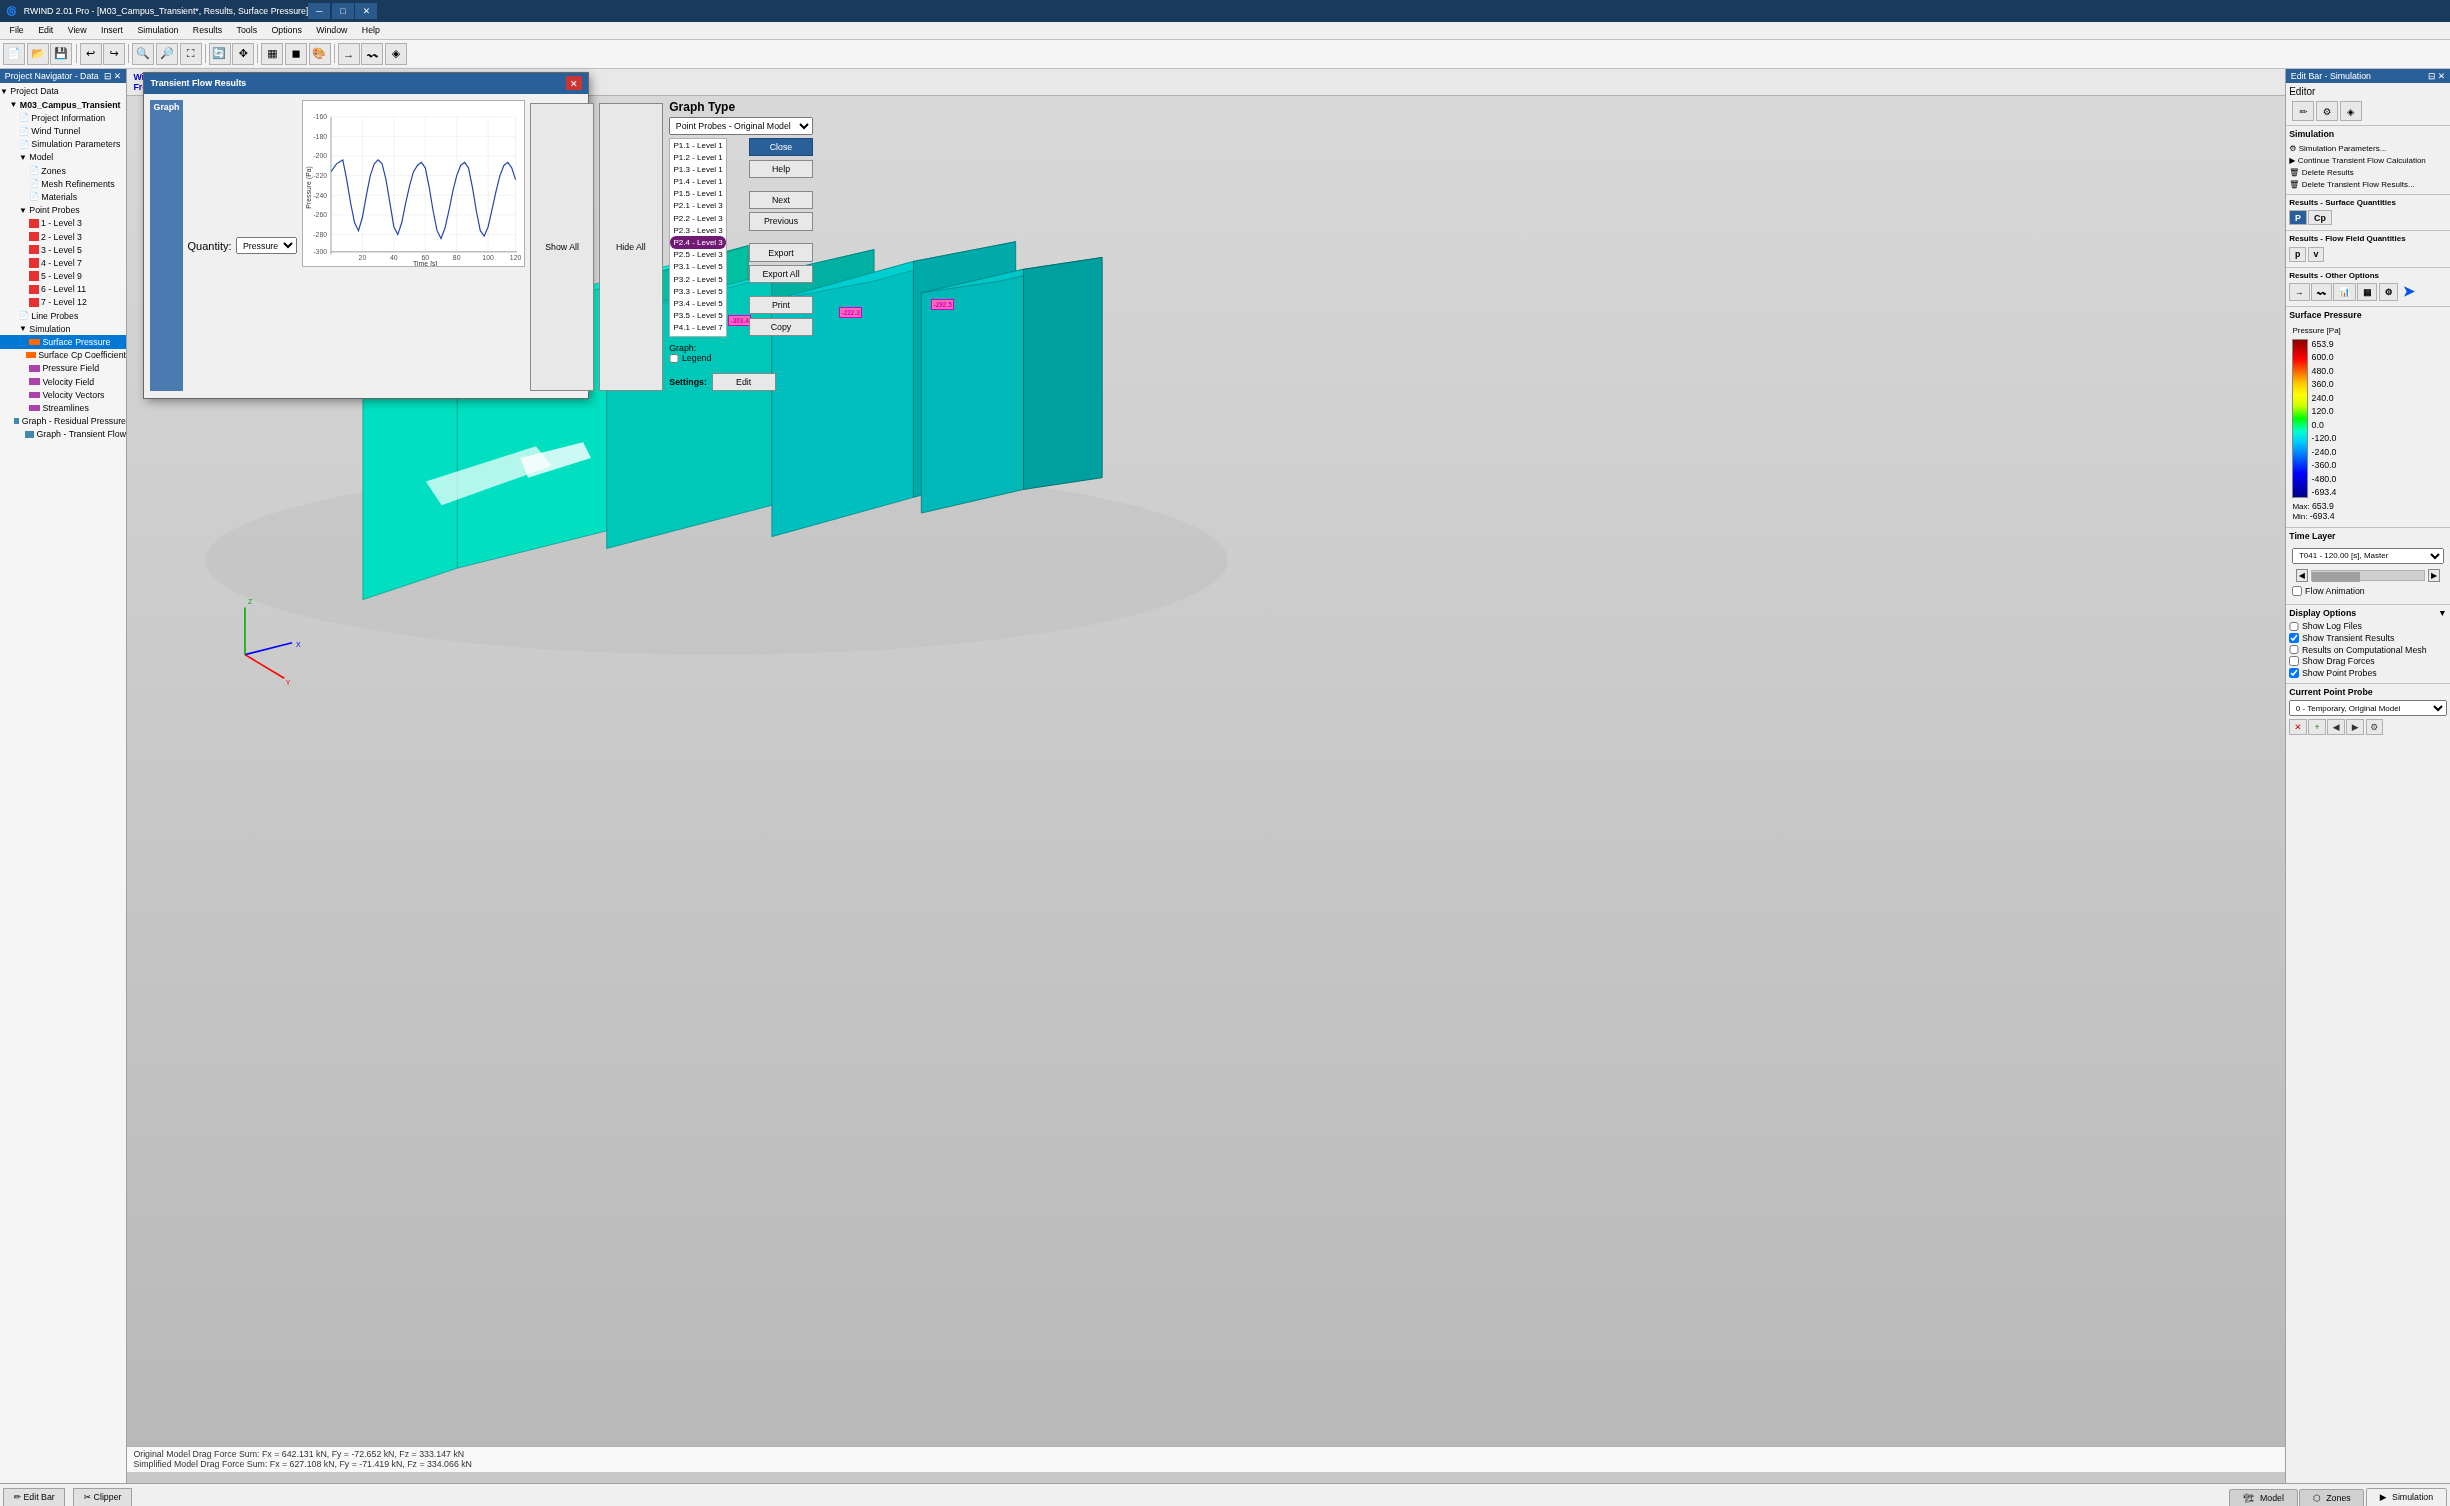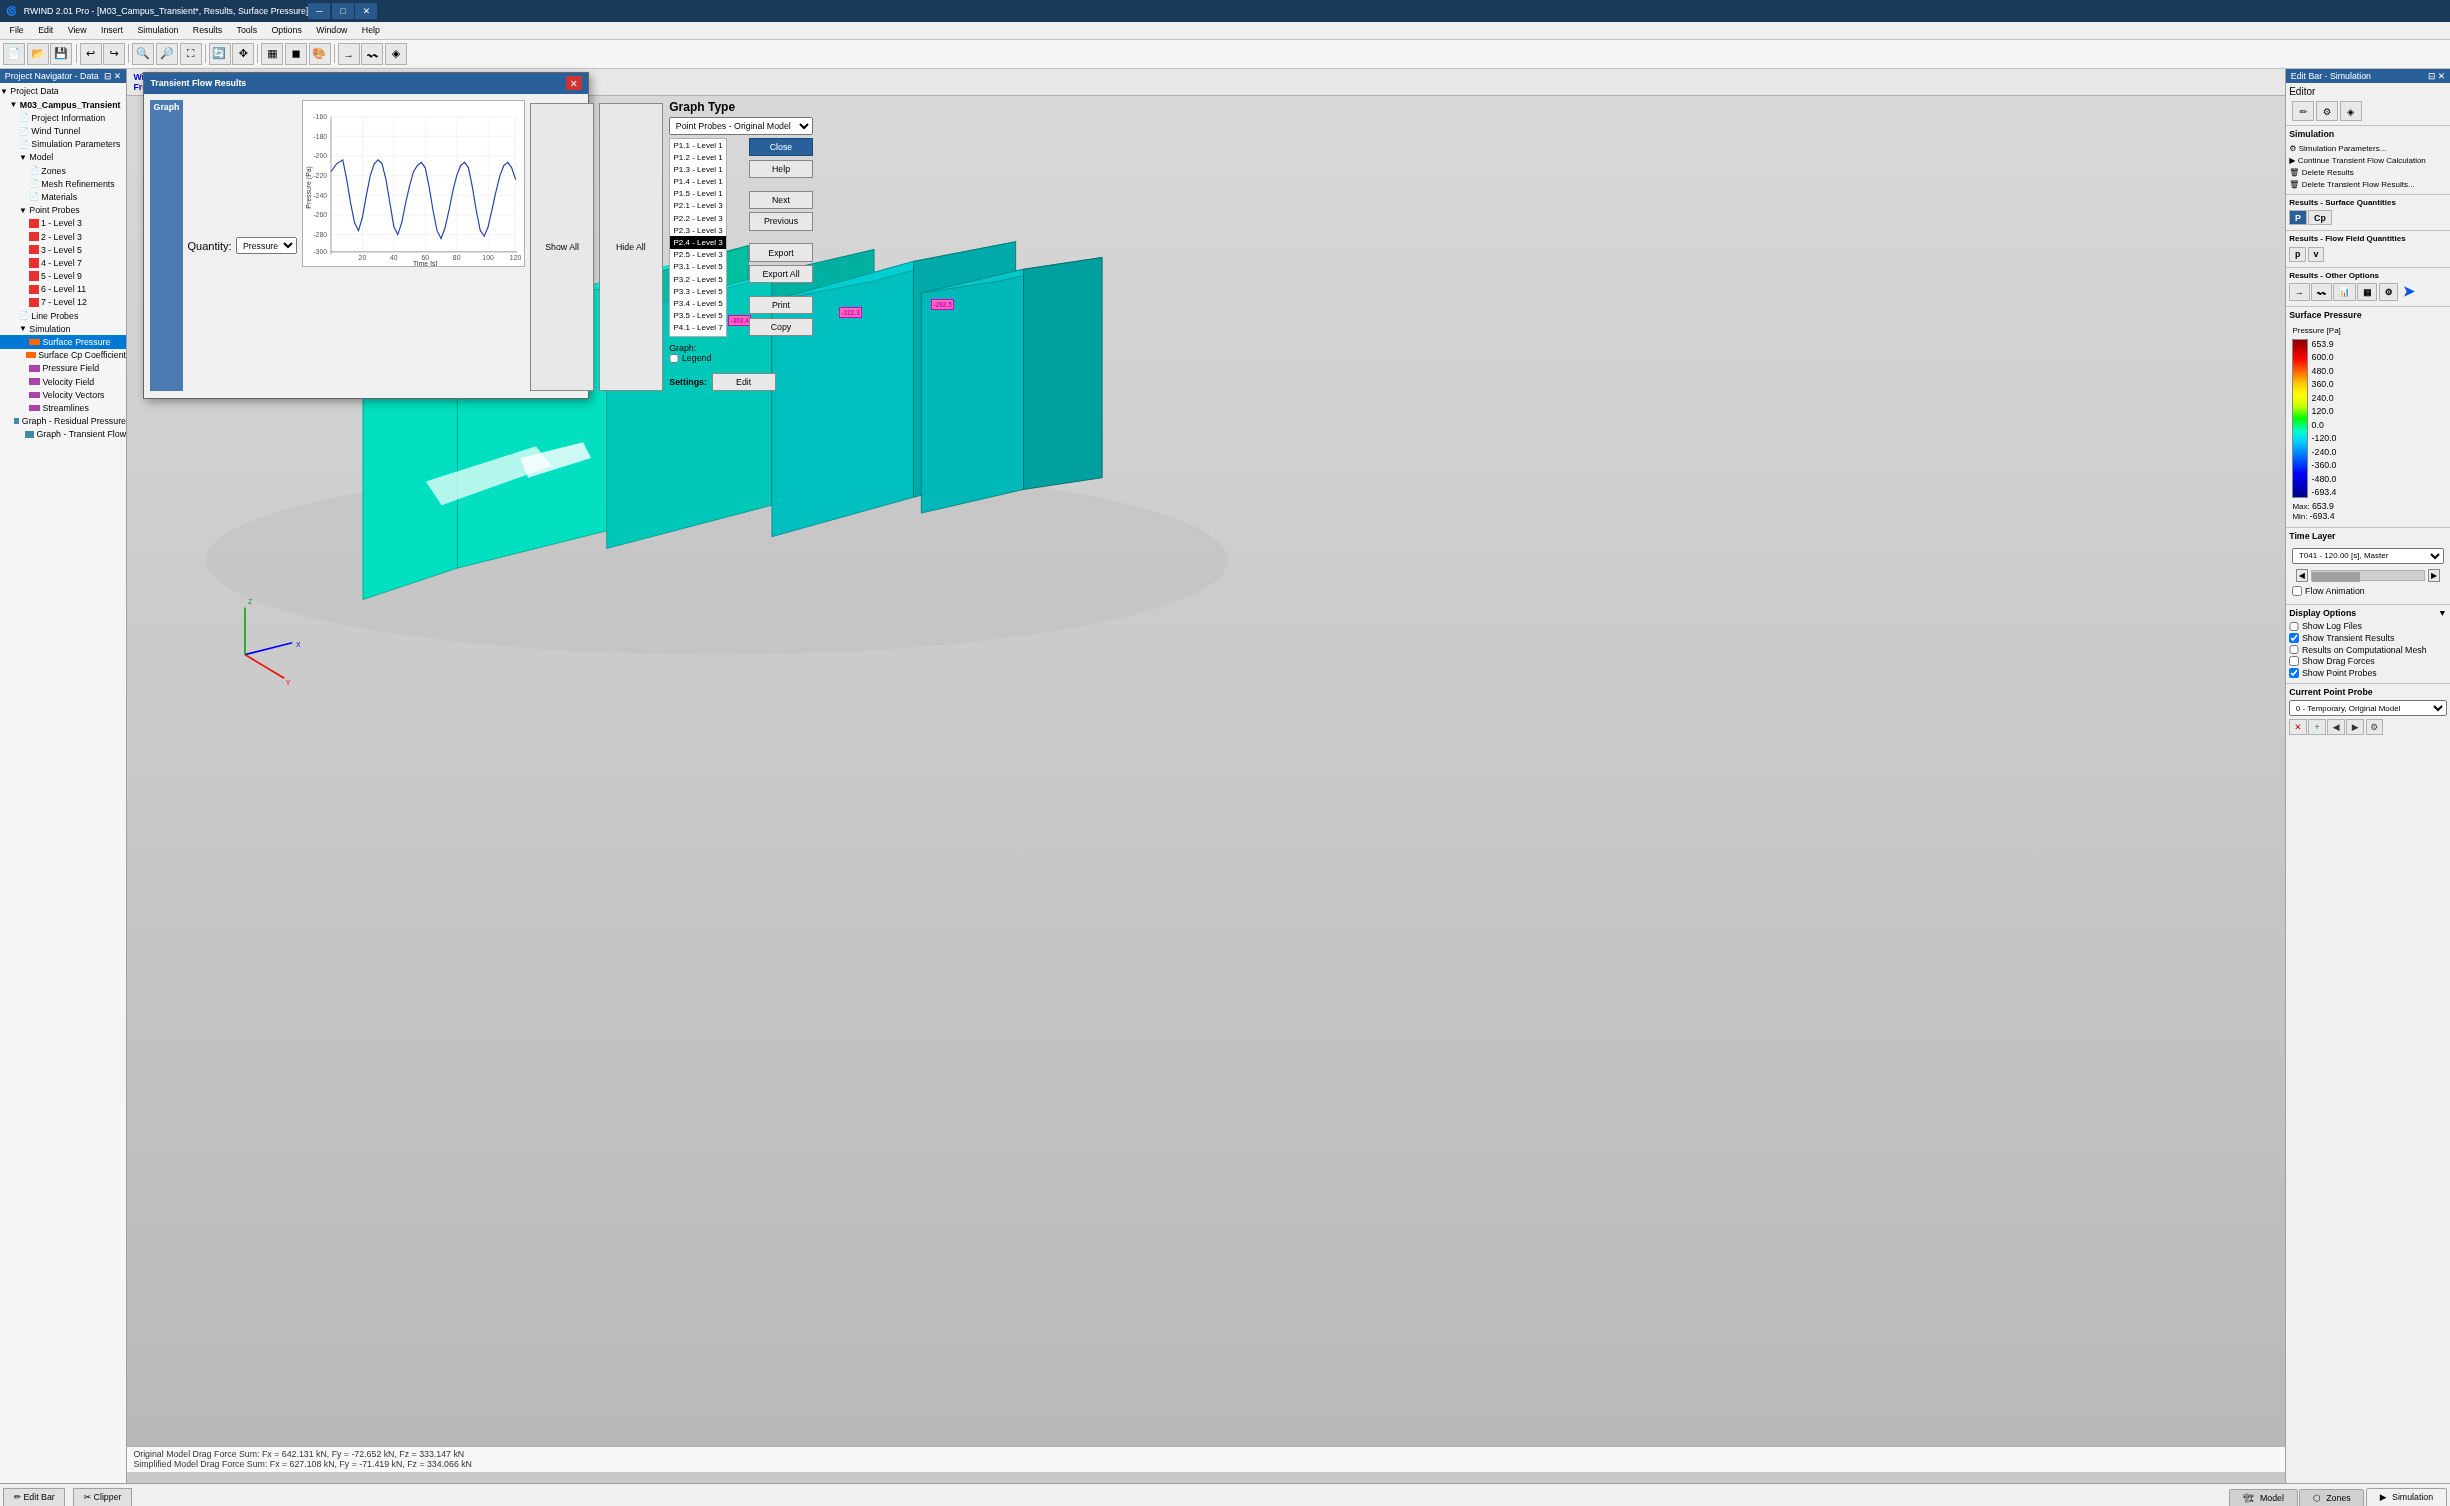--- a/index.html
+++ b/index.html
@@ -355,21 +355,21 @@
       background: white;
       height: 199px;
       overflow-y: auto;
     }
     .probe-list-item {
       padding: 1.6px 3.2px;
       cursor: pointer;
       font-size: 8px;
       white-space: nowrap;
     }
-    .probe-list-item.selected { background: #000000; color: white; }
+    .probe-list-item.selected { background: #701a75; color: white; border-radius: 6px; }
 
     
     .dialog-btn {
       padding: 3.2px 9.5px;
       background: #e8e8e8;
       border: 0.8px solid #888;
       cursor: pointer;
       font-size: 8.8px;
       text-align: center;
       min-width: 64px;

